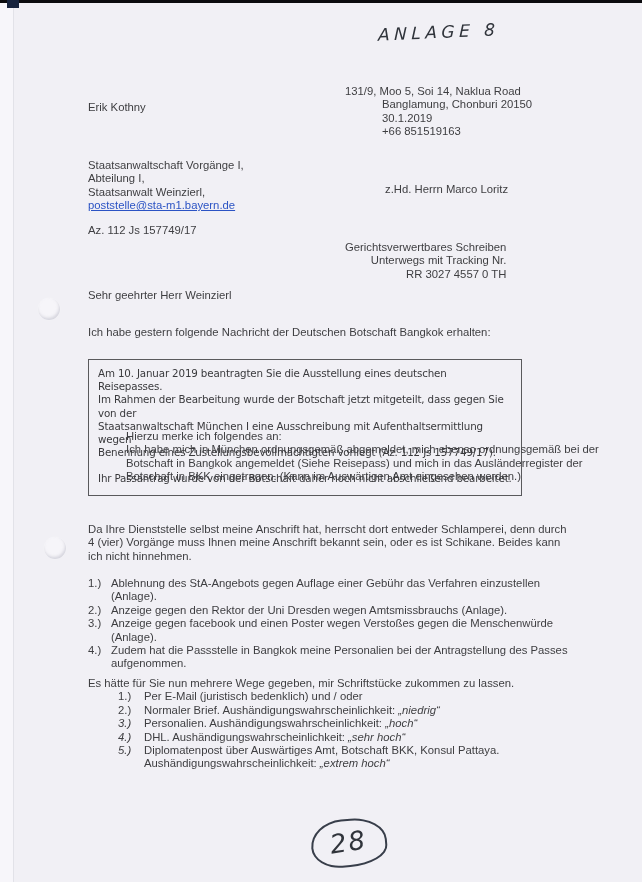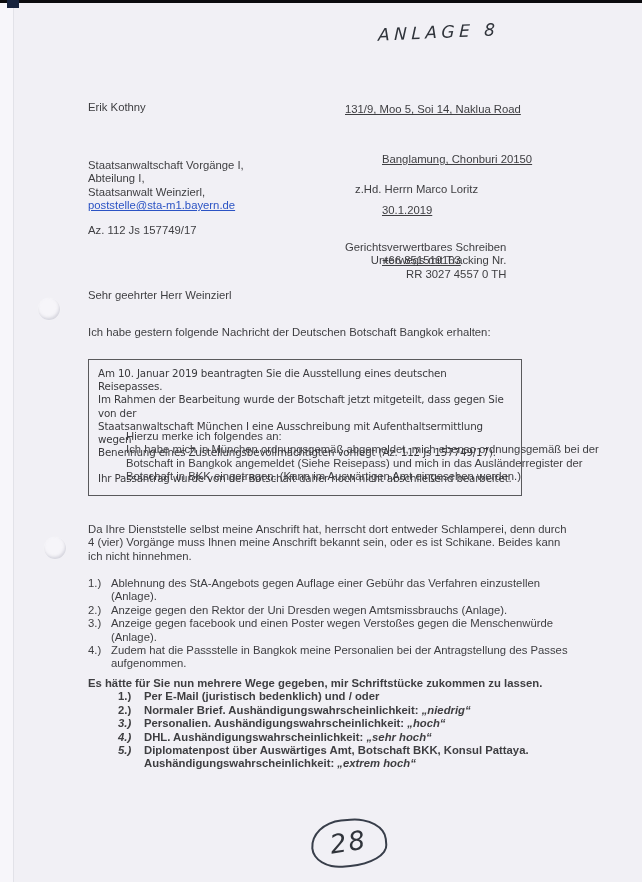--- a/index.html
+++ b/index.html
@@ -14,25 +14,25 @@
   .scan-corner{position:absolute;left:7px;top:0;width:12px;height:8px;background:#17233d;}
   .left-margin-strip{position:absolute;left:0;top:0;width:13px;height:882px;background:#f7f6fa;border-right:1px solid #e2e2e8;}
   .punch-hole{position:absolute;width:22px;height:22px;border-radius:50%;
     background:#f6f5f9;box-shadow:inset -1px -2px 3px rgba(185,185,198,.55), 0 0 1px rgba(255,255,255,.9);}
   .hole1{left:38px;top:298px;}
   .hole2{left:44px;top:537px;}
 
   .abs{position:absolute;}
   .pre{white-space:pre-line;}
   .email-link{color:#2b53c4;text-decoration:underline;cursor:pointer;}
-  .indent{margin-left:37px;margin-top:37px;}
-  .attn-indent{margin-left:10px;}
+  .indent{margin-left:37px;}
+  .attn-indent{margin-left:40px;}
 
   .sender-name{left:88px;top:101px;}
-  .sender-address{left:345px;top:103px;text-decoration:underline;}
+  .sender-address{left:345px;top:85px;}
   .recipient{left:88px;top:159px;}
   .info-block{left:345px;top:183px;}
   .az{left:88px;top:224px;}
   .tracking{left:345px;top:241px;text-align:right;}
   .salutation{left:88px;top:289px;}
   .intro{left:88px;top:326px;}
 
   .quote-box{
     left:88px;top:347px;width:414px;
     border:1px solid #59595c;background:transparent;
@@ -43,21 +43,21 @@
   .quote-box .p2{margin-top:13px;}
 
   .remarks{left:88px;top:430px;width:525px;margin-left:38px;}
   .complaint{left:88px;top:523px;width:525px;}
 
   .list1{left:88px;top:577px;width:530px;}
   .li{display:flex;}
   .li .num{flex:none;width:23px;}
   .li .txt{flex:1;}
 
-  .delivery{left:88px;top:677px;width:530px;font-weight:bold;}
+  .delivery{left:88px;top:677px;width:530px;}
   .list2{margin-left:30px;}
   .list2 .num{width:26px;}
   .it{font-style:italic;}
   .q{font-style:italic;}
 
   .hand{
     font-family:"DejaVu Sans", sans-serif;font-style:italic;color:#30343b;
   }
   .anlage{
     left:378px;top:26px;font-size:17px;letter-spacing:4.5px;

